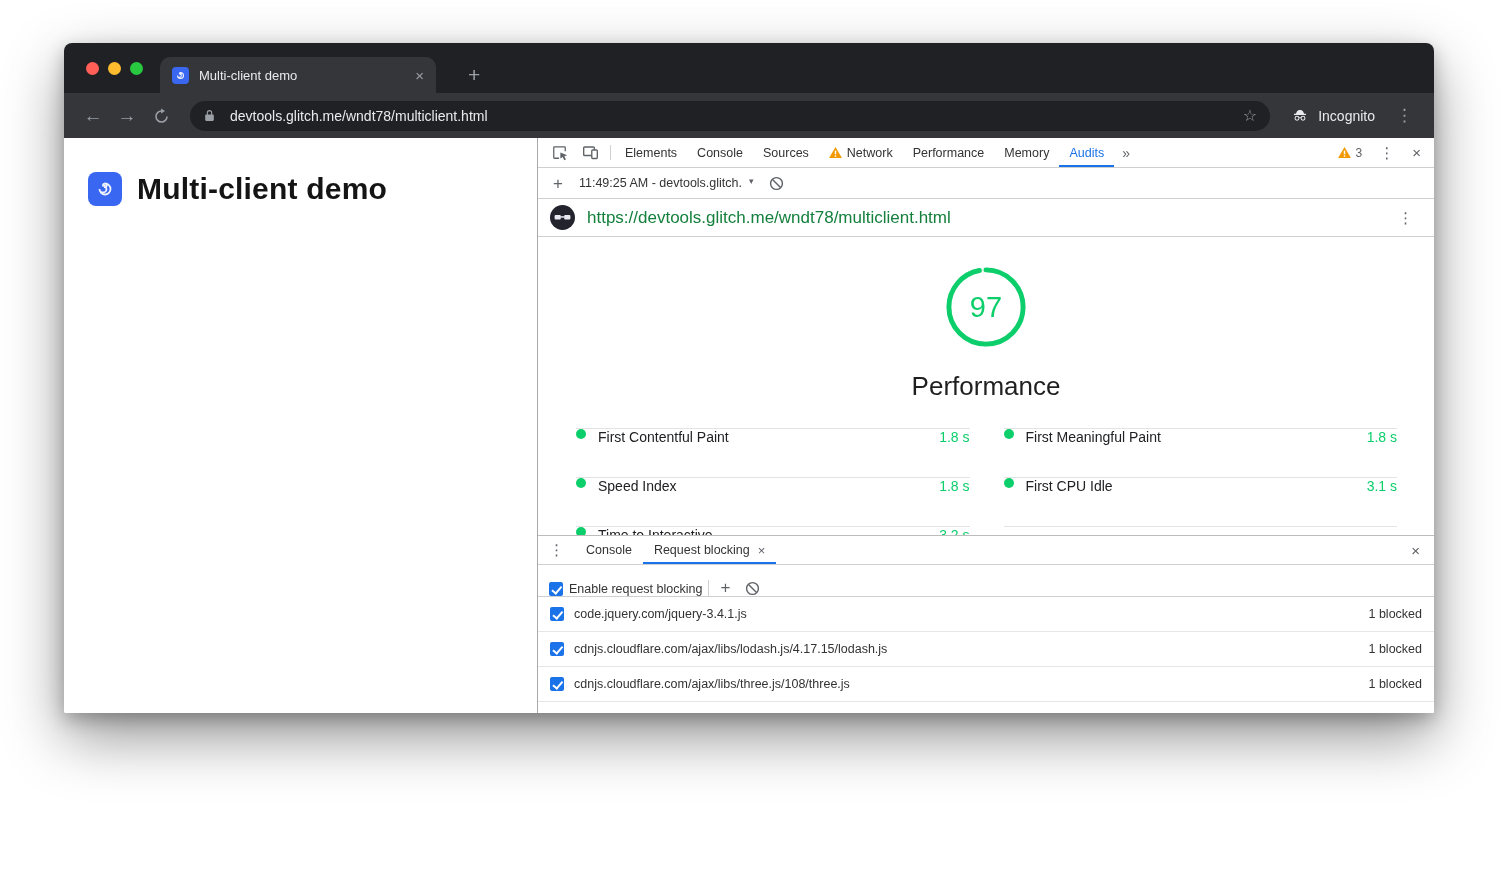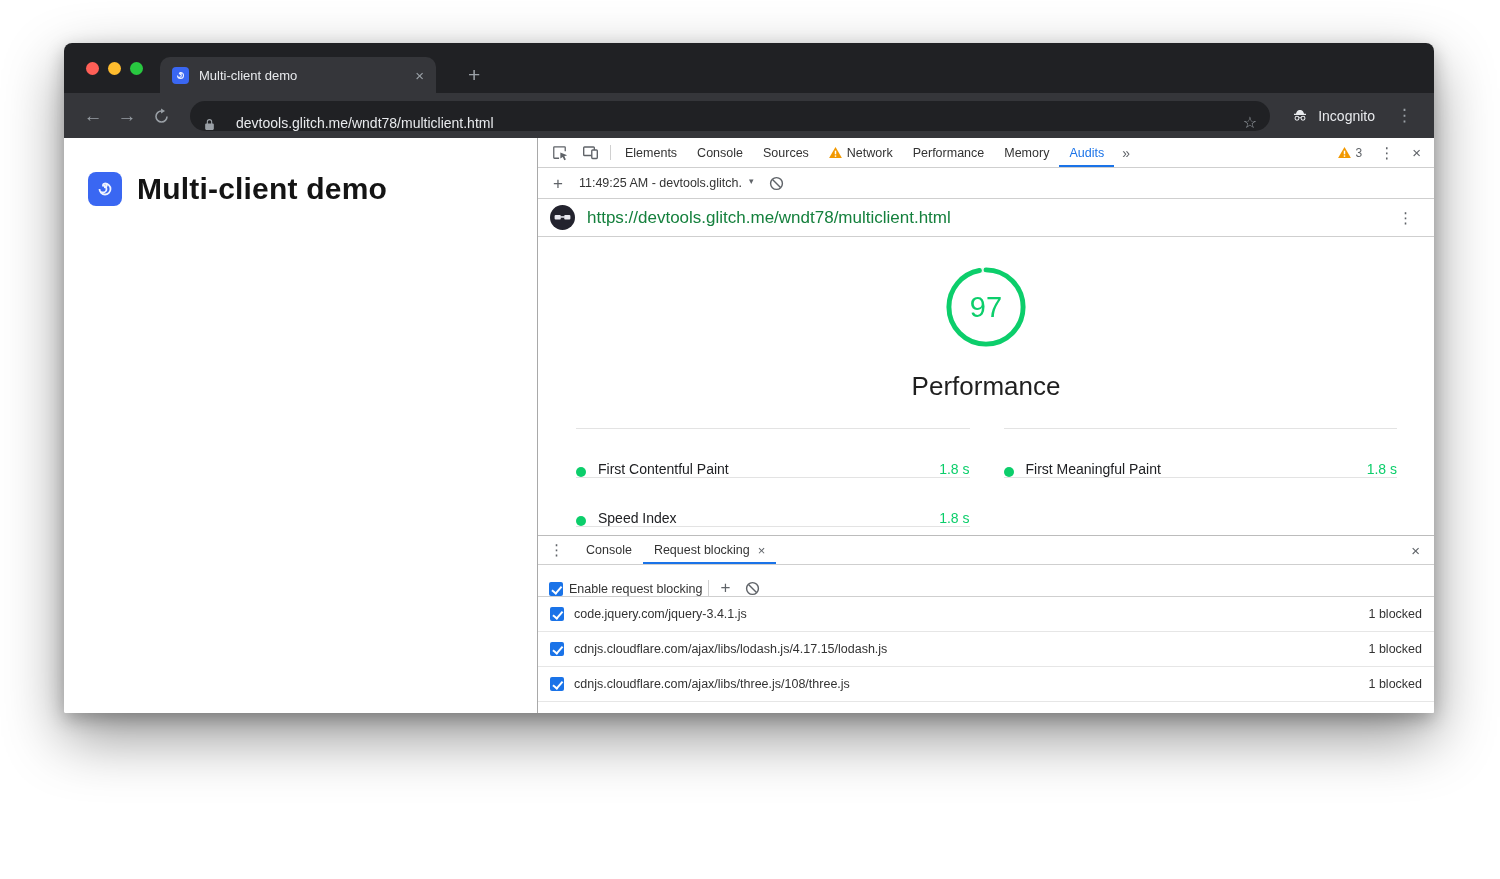--- a/index.html
+++ b/index.html
@@ -22,21 +22,21 @@
   .light.red{background:#ff5f57}.light.yellow{background:#febc2e}.light.green{background:#28c840}
   .btab{position:absolute;left:96px;top:14px;width:276px;height:36px;background:#35363a;border-radius:10px 10px 0 0;
     display:flex;align-items:center;padding:0 12px;gap:10px}
   .favicon{width:17px;height:17px;border-radius:4px;background:var(--favicon-blue);display:flex;align-items:center;justify-content:center;flex:0 0 auto}
   .btab-title{color:#e8eaed;font-size:13px;flex:1;white-space:nowrap;overflow:hidden}
   .btab-close{color:#9aa0a6;font-size:15px;line-height:1}
   .newtab{position:absolute;left:392px;top:14px;height:36px;display:flex;align-items:center;color:#9aa0a6;font-size:21px;padding:0 12px}
   .toolbar{height:45px;background:#35363a;display:flex;align-items:center;padding:0 14px;gap:4px;flex:0 0 auto}
   .navbtn{color:#9aa0a6;font-size:19px;width:30px;text-align:center;line-height:1}
   .navbtn svg{vertical-align:middle}
-  .omnibox{flex:1;height:30px;margin:0 10px;background:#202124;border-radius:15px;display:flex;align-items:flex-end;padding:0 13px;gap:20px;min-width:0}
+  .omnibox{flex:1;height:30px;margin:0 10px;background:#202124;border-radius:15px;display:flex;align-items:center;padding:0 13px;gap:14px;min-width:0}
   .omni-url{color:#e8eaed;font-size:14px;flex:1;white-space:nowrap;overflow:hidden}
   .star{margin-left:auto;color:#9aa0a6;font-size:16px;line-height:1}
   .incog{display:flex;align-items:center;gap:8px;color:#e8eaed;font-size:14px;margin:0 10px 0 6px;white-space:nowrap}
   .kebab{color:#9aa0a6;font-size:17px;padding:0 7px;line-height:1}
 
   
   .content{flex:1;display:flex;min-height:0;background:#fff}
   .page{width:473px;flex:0 0 auto;padding:34px 26px 0 24px}
   .page-head{display:flex;align-items:center;gap:15px}
   .glitch-big{width:34px;height:34px;border-radius:8px;background:var(--favicon-blue);display:flex;align-items:center;justify-content:center;flex:0 0 auto}
@@ -77,21 +77,21 @@
   .view-toggle{display:flex;border-radius:13px;box-shadow:0 1px 4px rgba(0,0,0,.35);overflow:hidden}
   .vt-seg{width:45px;height:26px;display:flex;flex-direction:column;justify-content:center;gap:3px;padding-left:12px}
   .vt-seg.blue{background:#4285f4}
   .vt-seg.gray{background:#fdfdfd}
   .vt-line{height:2.5px;border-radius:1px}
   .blue .vt-line{background:#fff}
   .gray .vt-line{background:#5f6368}
   .w1{width:20px}.w2{width:15px}.w3{width:10px}.we{width:20px}
   .metrics-grid{display:grid;grid-template-columns:1fr 1fr;column-gap:34px}
   .mcol{border-top:1px solid #e3e3e3}
-  .mrow{height:49px;display:flex;align-items:flex-end;border-bottom:1px solid #e3e3e3;gap:12px}
+  .mrow{height:49px;display:flex;align-items:flex-start;border-bottom:1px solid #e3e3e3;gap:12px}
   .dot{width:10px;height:10px;border-radius:50%;background:var(--pass-green);flex:0 0 auto}
   .mname{font-size:14px;color:#202124;white-space:nowrap}
   .mval{margin-left:auto;font-size:14px;color:var(--pass-green);white-space:nowrap}
 
   
   .drawer{flex:0 0 178px;border-top:1px solid #bcbcbc;display:flex;flex-direction:column;background:#fff}
   .drawer-tabs{height:29px;display:flex;align-items:stretch;border-bottom:1px solid #cfcfcf;flex:0 0 auto}
   .d-kebab{display:flex;align-items:center;padding:0 11px;color:#5f6368;font-size:15px}
   .d-tab{display:flex;align-items:center;gap:8px;padding:0 11px;font-size:12.5px;color:#333;position:relative;white-space:nowrap}
   .d-tab.active::after{content:"";position:absolute;left:0;right:0;bottom:0;height:2px;background:var(--accent-blue)}
@@ -290,20 +290,25 @@
                   <span class="mname">Time to Interactive</span>
                   <span class="mval">3.2 s</span>
                 </div>
               </div>
               <div class="mcol">
                 <div class="mrow">
                   <span class="dot"></span>
                   <span class="mname">First Meaningful Paint</span>
                   <span class="mval">1.8 s</span>
                 </div>
+                <div class="mrow">
+                  <span class="dot"></span>
+                  <span class="mname">First CPU Idle</span>
+                  <span class="mval">3.1 s</span>
+                </div>
               </div>
             </div>
           </div>
         </div>
 
         <div class="drawer">
           <div class="drawer-tabs">
             <span class="d-kebab">⋮</span>
             <div class="d-tab">
               <span>Console</span>

